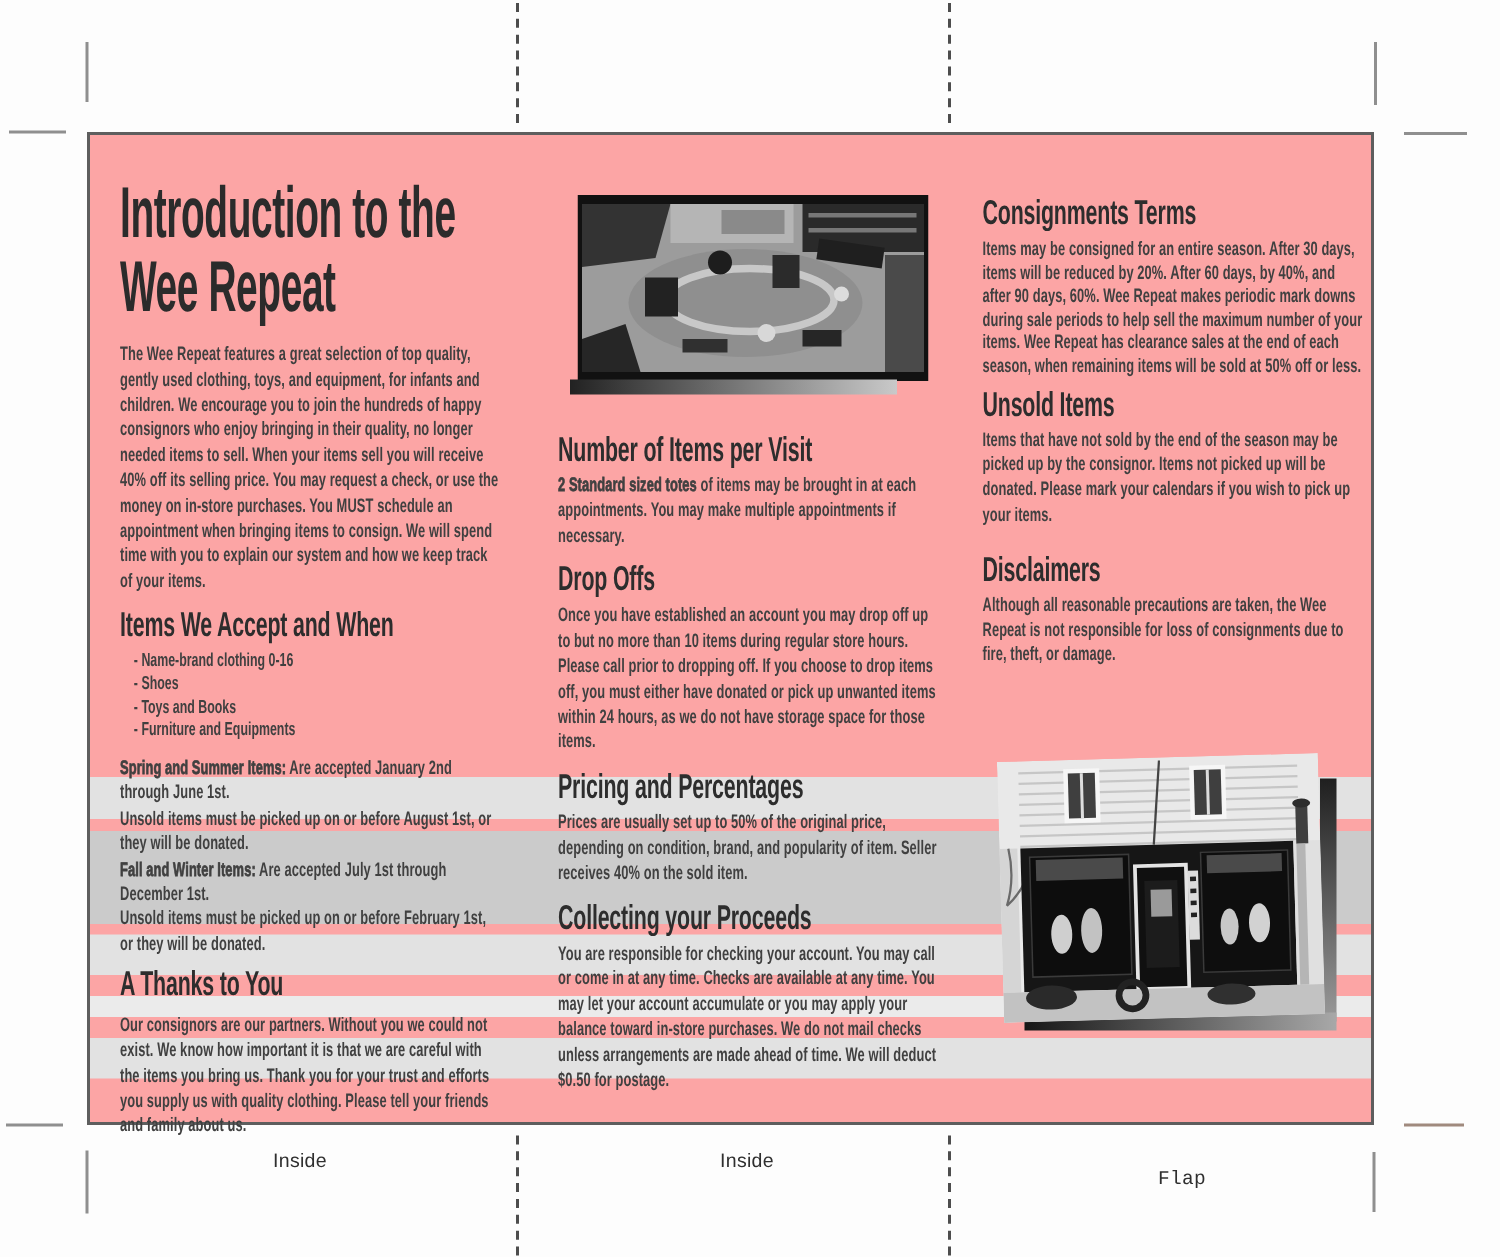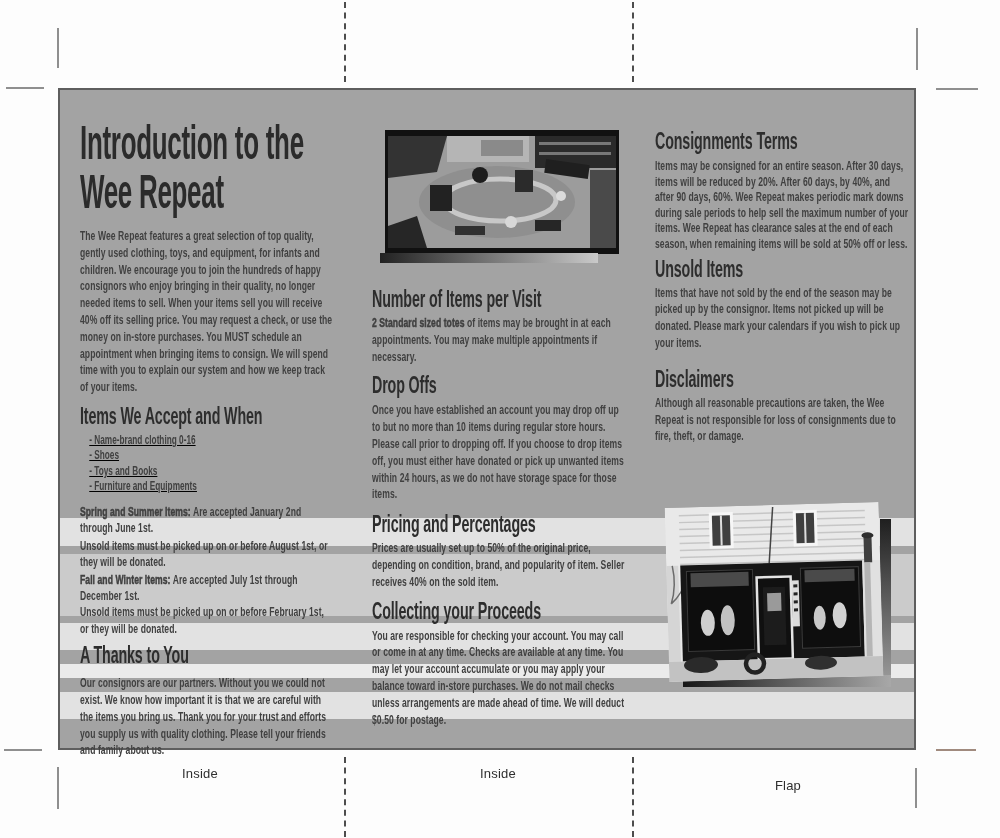--- a/index.html
+++ b/index.html
@@ -3,21 +3,21 @@
 <meta charset="utf-8">
 <style>
   html,body{margin:0;padding:0;}
   body{
     width:1000px;height:838px;position:relative;background:#fdfdfd;
     font-family:"Liberation Sans",sans-serif;overflow:hidden;
   }
   
   .sheet{
     position:absolute;left:58px;top:88px;width:858px;height:662px;
-    border:2px solid #5e5e5e;background:#a3a3a3;box-sizing:border-box;
+    border:2px solid #5e5e5e;background:#fca5a5;box-sizing:border-box;
   }
   
   .stripe{position:absolute;left:0;right:0;z-index:0;}
   .stripe.sA{top:428px;height:28px;background:#e2e2e2;}
   .stripe.sB{top:464px;height:62px;background:#cbcbcb;}
   .stripe.sC{top:533px;height:27px;background:#e2e2e2;}
   .stripe.sD{top:574px;height:14px;background:#ebebeb;}
   .stripe.sE{top:602px;height:27px;background:#e2e2e2;}
   
   .crop{position:absolute;background:#8f8f8f;z-index:4;}
@@ -76,37 +76,37 @@
 <div class="crop" style="left:915px;top:768px;width:2px;height:40px;"></div>
 <div class="crop" style="left:936px;top:749px;width:40px;height:2px;background:#a08a7e;"></div>
 
 <div class="fold" style="left:344px;top:2px;height:80px;"></div>
 <div class="fold" style="left:632px;top:2px;height:80px;"></div>
 <div class="fold" style="left:344px;top:757px;height:80px;"></div>
 <div class="fold" style="left:632px;top:757px;height:80px;"></div>
 
 <span class="fold-label" style="left:155px;top:766px;">Inside</span>
 <span class="fold-label" style="left:453px;top:766px;">Inside</span>
-<span class="fold-label" style="left:743px;top:778px;">Flap</span>
+<span class="fold-label" style="left:743px;top:778px;font-family:Liberation Mono, monospace;">Flap</span>
 
 <div class="sheet">
 
   <div class="stripe sA"></div>
   <div class="stripe sB"></div>
   <div class="stripe sC"></div>
   <div class="stripe sD"></div>
   <div class="stripe sE"></div>
 
   <div class="col col-left">
     <div class="title-line">Introduction to the</div>
     <div class="title-line">Wee Repeat</div>
     <div class="bd" style="margin-top:12px;">The Wee Repeat features a great selection of top quality, gently used clothing, toys, and equipment, for infants and children. We encourage you to join the hundreds of happy consignors who enjoy bringing in their quality, no longer needed items to sell. When your items sell you will receive 40% off its selling price. You may request a check, or use the money on in-store purchases. You MUST schedule an appointment when bringing items to consign. We will spend time with you to explain our system and how we keep track of your items.</div>
 
     <div class="hd" style="margin-top:6px;">Items We Accept and When</div>
-    <div style="margin-top:3px;text-decoration:underline;">
+    <div style="margin-top:3px;">
       <div class="list-item">- Name-brand clothing 0-16</div>
       <div class="list-item">- Shoes</div>
       <div class="list-item">- Toys and Books</div>
       <div class="list-item">- Furniture and Equipments</div>
     </div>
 
     <div class="bd note" style="margin-top:9px;"><span class="xb">Spring and Summer Items:</span><span> Are accepted January 2nd through June 1st.</span></div>
     <div class="bd note" style="margin-top:1px;">Unsold items must be picked up on or before August 1st, or they will be donated.</div>
     <div class="bd note" style="margin-top:1px;"><span class="xb">Fall and Winter Items:</span><span> Are accepted July 1st through December 1st.</span></div>
     <div class="bd note" style="margin-top:0;">Unsold items must be picked up on or before February 1st, or they will be donated.</div>

